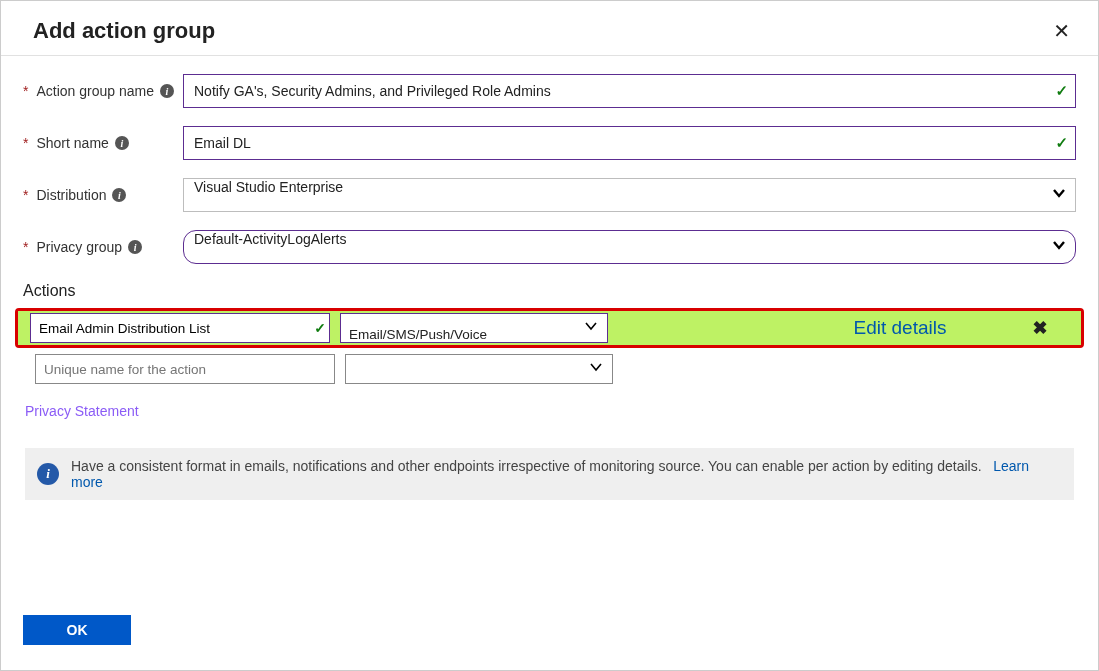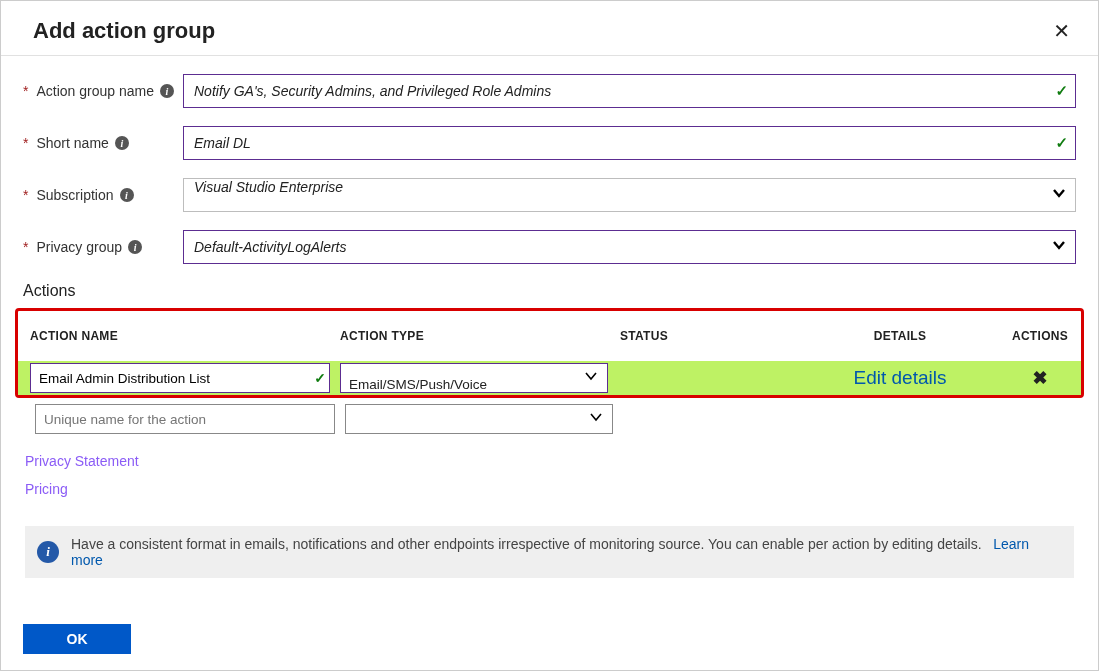--- a/index.html
+++ b/index.html
@@ -18,21 +18,21 @@
   .lbl { width:160px; display:flex; align-items:center; gap:6px; font-size:14px; color:#333;}
   .req { color:#a02020; margin-right:2px; }
   .info-icon {
     width:14px; height:14px; border-radius:50%; background:#555; color:#fff; font-size:10px;
     display:inline-flex; align-items:center; justify-content:center; font-weight:bold;
     font-family:Georgia, serif; font-style:italic;
   }
   .field { flex:1; position:relative; }
   .txt, .sel {
     width:100%; height:34px; border:1px solid #5c2d91; padding:0 30px 0 10px;
-    font-size:14px; color:#222; background:#fff;font-style:italic;
+    font-size:14px; color:#222; background:#fff;
   }
   .sel { appearance:none; -webkit-appearance:none; }
   .sel-plain { border:1px solid #bdbdbd; }
   .check-mark {
     position:absolute; right:8px; top:50%; transform:translateY(-50%);
     color:#107c10; font-weight:bold; font-size:15px;
   }
   .chevron {
     position:absolute; right:10px; top:50%; transform:translateY(-50%);
     pointer-events:none;
@@ -86,21 +86,21 @@
     margin:28px 2px 0 2px; background:#efefef; display:flex; align-items:center;
     padding:10px 12px; gap:12px; font-size:14px; color:#444;
   }
   .info-badge {
     width:22px; height:22px; border-radius:50%; background:#2459a8; color:#fff;
     display:flex; align-items:center; justify-content:center; font-family:Georgia, serif;
     font-weight:bold; font-style:italic; font-size:13px; flex-shrink:0;
   }
   .learn { color:#0058ad; cursor:pointer; }
 
-  .footer { position:absolute; left:22px; bottom:16px; }
+  .footer { position:absolute; left:22px; bottom:25px; }
   .ok-btn {
     width:108px; height:30px; background:#0058c8; color:#fff; border:none;
     font-size:14px; font-weight:600; cursor:pointer;
   }
 
   .status-col { font-size:14px; }
 </style>
 </head>
 <body>
 
@@ -133,60 +133,53 @@
       </div>
       <div class="field">
         <input class="txt" type="text" value="Email DL" style="">
         <span class="check-mark">✓</span>
       </div>
     </div>
 
     <div class="row">
       <div class="lbl">
         <span class="req">*</span>
-        <span>Subscription</span>
+        <span>Distribution</span>
         <span class="info-icon">i</span>
       </div>
       <div class="field">
         <div class="txt sel sel-plain" style="display:flex;align-items:flex-start;">
           <span>Visual Studio Enterprise</span>
         </div>
         <span class="chevron chevron-bold"><svg viewBox="0 0 14 14">
               <polyline points="2,4 7,10 12,4"></polyline>
             </svg></span>
       </div>
     </div>
 
     <div class="row">
       <div class="lbl">
         <span class="req">*</span>
         <span>Privacy group</span>
         <span class="info-icon">i</span>
       </div>
       <div class="field">
-        <div class="txt sel" style="display:flex;align-items:center;">
+        <div class="txt sel" style="display:flex;align-items:flex-start;border-radius:13px;">
           <span>Default-ActivityLogAlerts</span>
         </div>
         <span class="chevron chevron-bold"><svg viewBox="0 0 14 14">
               <polyline points="2,4 7,10 12,4"></polyline>
             </svg></span>
       </div>
     </div>
 
     <div class="actions-wrap">
       <div class="section-title">Actions</div>
 
       <div class="red-box">
-        <div class="table-head">
-          <div>ACTION NAME</div>
-          <div>ACTION TYPE</div>
-          <div>STATUS</div>
-          <div style="text-align:center;">DETAILS</div>
-          <div style="text-align:center;">ACTIONS</div>
-        </div>
 
         <div class="table-row table-row-live">
           <div class="cell-input-wrap">
             <input class="cell-input" type="text" value="Email Admin Distribution List" style="">
             <span class="cell-check">✓</span>
           </div>
           <div class="cell-select-wrap">
             <div class="cell-select" style="display:flex;align-items:flex-end;">
               <span>Email/SMS/Push/Voice</span>
             </div>
@@ -208,21 +201,20 @@
           <div class="blank-select"></div>
           <span class="chevron"><svg viewBox="0 0 14 14">
                 <polyline points="2,4 7,10 12,4"></polyline>
               </svg></span>
         </div>
         <div></div>
       </div>
 
       <div class="links">
         <div class="link-block"><a class="link">Privacy Statement</a></div>
-        <div class="link-block"><a class="link">Pricing</a></div>
       </div>
 
       <div class="info-bar">
         <span class="info-badge">i</span>
         <span>
           <span>Have a consistent format in emails, notifications and other endpoints irrespective of monitoring source. You can enable per action by editing details.</span>
           <span>&nbsp;</span>
           <span class="learn">Learn more</span>
         </span>
       </div>

